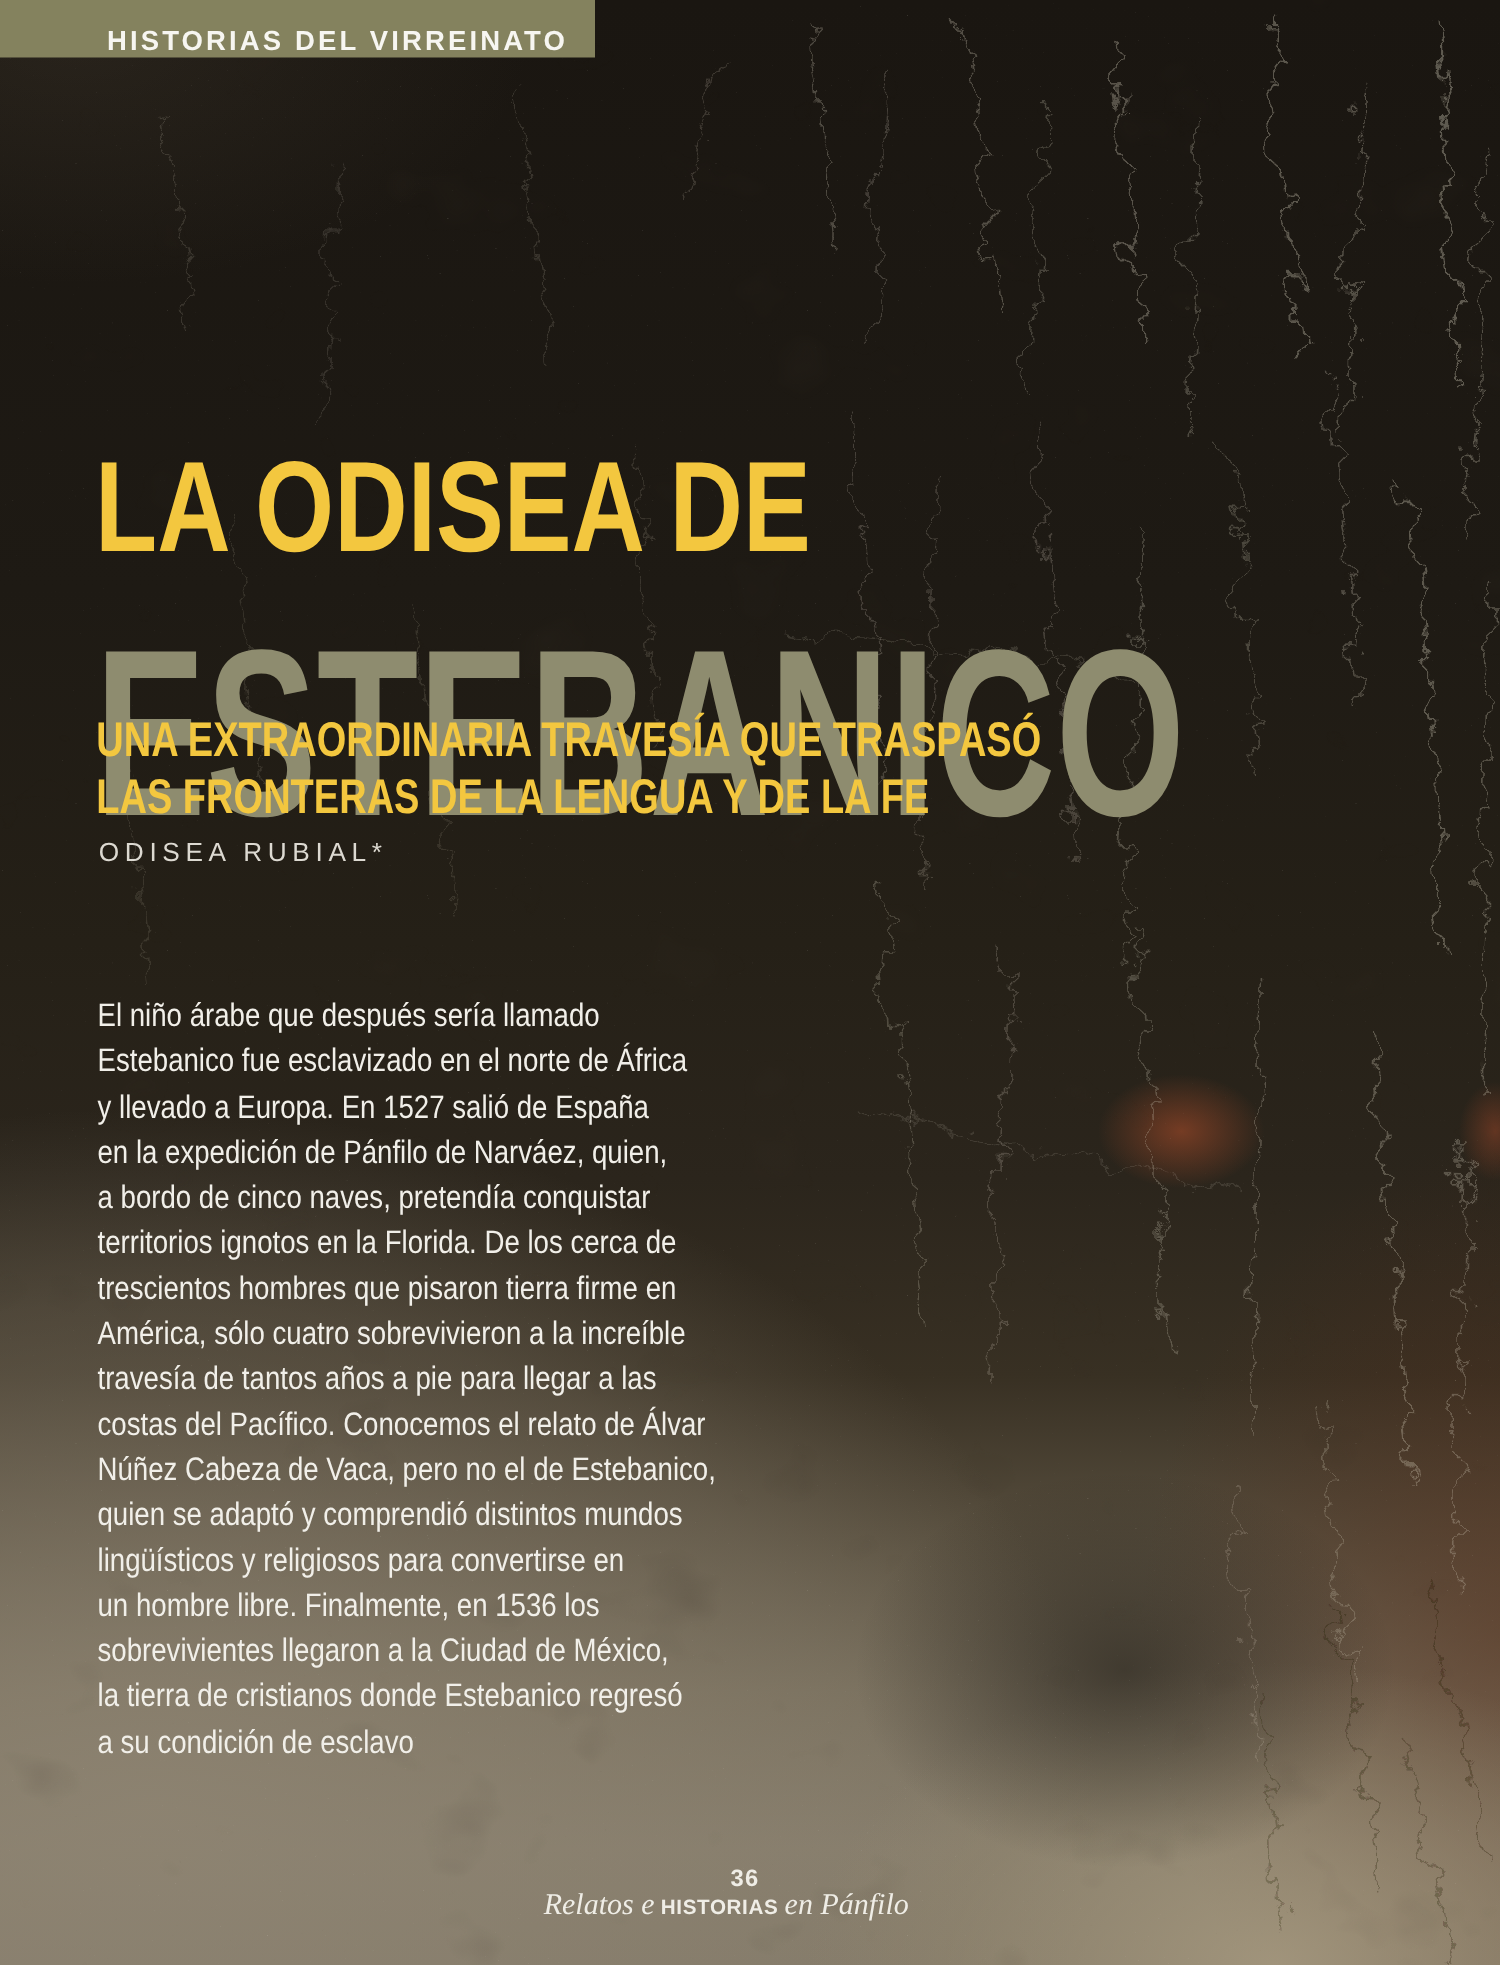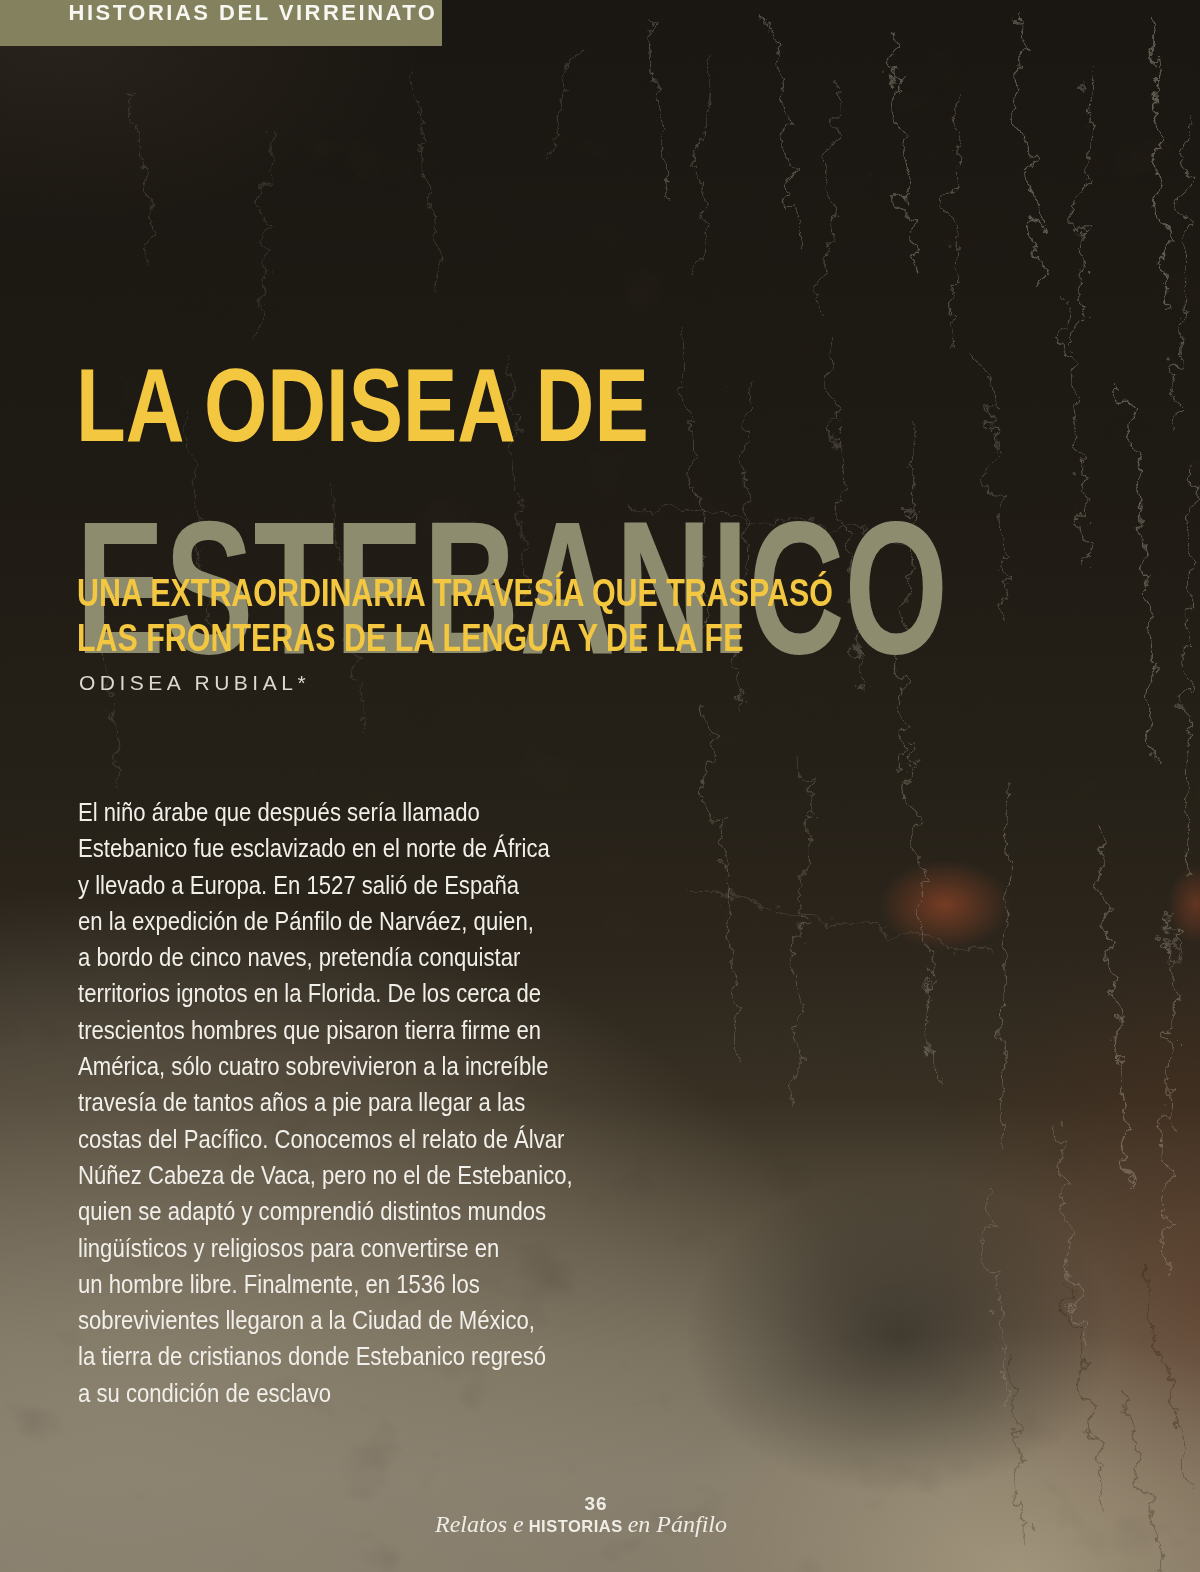--- a/index.html
+++ b/index.html
@@ -15,23 +15,23 @@
       radial-gradient(480px 310px at 85% 100%, rgba(166,153,127,.85), rgba(150,138,112,.35) 55%, rgba(150,138,112,0) 78%),
       radial-gradient(430px 560px at 101% 83%, rgba(88,44,24,.48), rgba(88,44,24,0) 70%),
       radial-gradient(950px 700px at 10% 92%, rgba(143,133,115,.80), rgba(143,133,115,.30) 58%, rgba(143,133,115,0) 80%),
       radial-gradient(520px 280px at 5% 2%, rgba(90,80,64,.22), rgba(90,80,64,0) 70%),
       linear-gradient(180deg,#1a1611 0%,#1e1a14 30%,#252017 48%,#2b251c 60%,#383023 70%,#564d3d 78%,#756c5a 86%,#857c6b 94%,#827968 100%);
   }
   .texture{position:absolute;left:0;top:0;z-index:1;pointer-events:none;}
   .content{position:absolute;inset:0;z-index:2;}
 
   .tagbar{
-    position:absolute;left:0;top:0;width:442px;height:46px;
+    position:absolute;left:0;top:0;width:476px;height:46px;
     background:#84825E;
-    display:flex;align-items:flex-start;justify-content:center;
+    display:flex;align-items:flex-end;justify-content:center;
     padding-left:64px;box-sizing:border-box;
   }
   .tagbar span{
     color:#F7F6F1;font-size:22px;font-weight:bold;letter-spacing:2.5px;white-space:nowrap;
   }
 
   .title-line1{
     position:absolute;left:76px;top:285px;
     font-size:103px;font-weight:bold;line-height:1;color:#F3C73F;
     transform:scaleX(.79);transform-origin:left top;white-space:nowrap;

